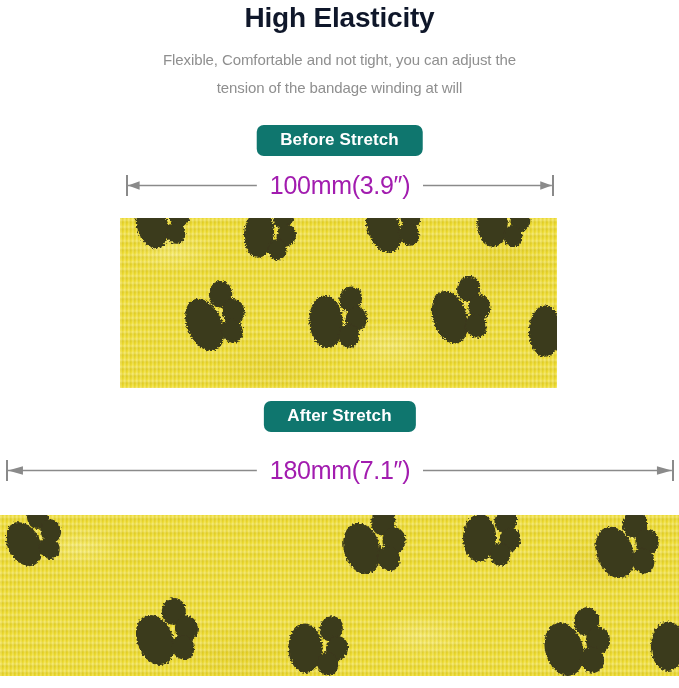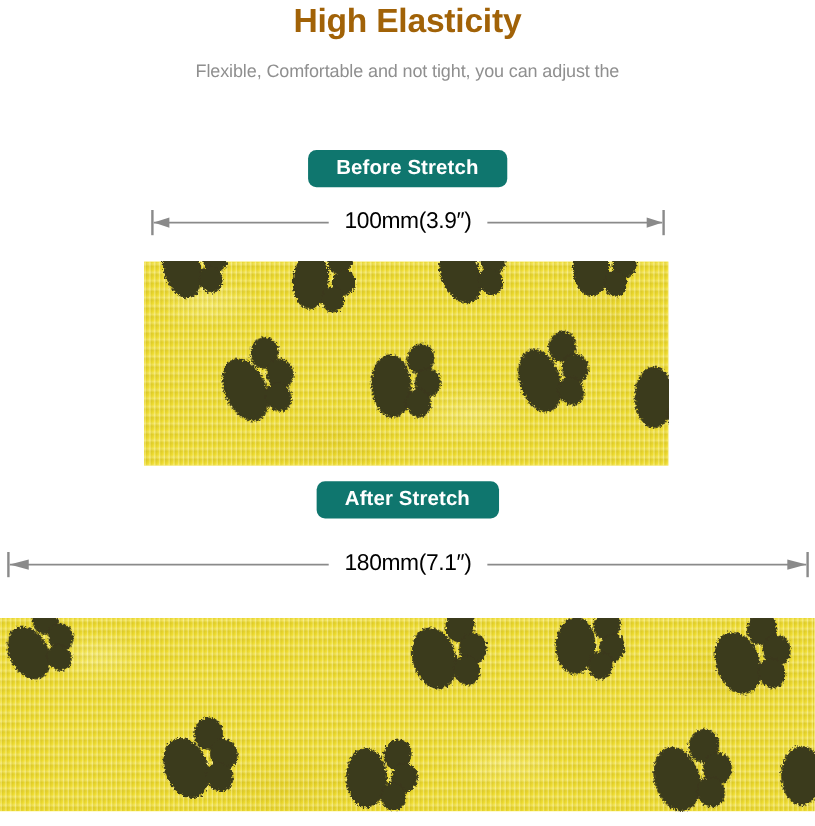--- a/index.html
+++ b/index.html
@@ -18,21 +18,21 @@
 
   
   .title {
     position: absolute;
     top: 2px;
     left: 0;
     width: 679px;
     text-align: center;
     font-size: 28px;
     font-weight: bold;
-    color: #a16207;
+    color: #0f172a;
     letter-spacing: -0.2px;
   }
   .subtitle {
     position: absolute;
     top: 46px;
     left: 0;
     width: 679px;
     text-align: center;
     font-size: 15px;
     line-height: 28px;
@@ -76,22 +76,22 @@
     flex: 0 0 auto;
   }
   .dim-line-wrap {
     flex: 1 1 auto;
     position: relative;
     height: 21px;
   }
   .dim-line-wrap svg { display: block; width: 100%; height: 21px; }
   .dim-label {
     flex: 0 0 auto;
-    font-size: 19px;
-    color: #000000;
+    font-size: 25px;
+    color: #a21caf;
     padding: 0 13px;
     white-space: nowrap;
     letter-spacing: -0.3px;
   }
 
   
   .bandage {
     position: absolute;
     overflow: hidden;
     background-color: #f2e033;
@@ -137,20 +137,21 @@
   .paw-layer { position: absolute; inset: 0; }
   .paw-layer svg { display: block; width: 100%; height: 100%; }
 </style>
 </head>
 <body>
 
 <div class="title">High Elasticity</div>
 
 <div class="subtitle">
   <span class="sub-line">Flexible, Comfortable and not tight, you can adjust the</span>
+  <span class="sub-line">tension of the bandage winding at will</span>
 </div>
 
 <div class="badge badge-before">Before Stretch</div>
 
 <div class="dimrow dimrow-before">
   <span class="dim-cap"></span>
   <span class="dim-line-wrap">
     <svg viewBox="0 0 100 21" preserveAspectRatio="none">
       <line x1="0" y1="10.5" x2="100" y2="10.5" stroke="#8a8a8a" stroke-width="1.6" vector-effect="non-scaling-stroke"></line>
       <polygon points="0,10.5 9,6.2 9,14.8" fill="#8a8a8a"></polygon>

